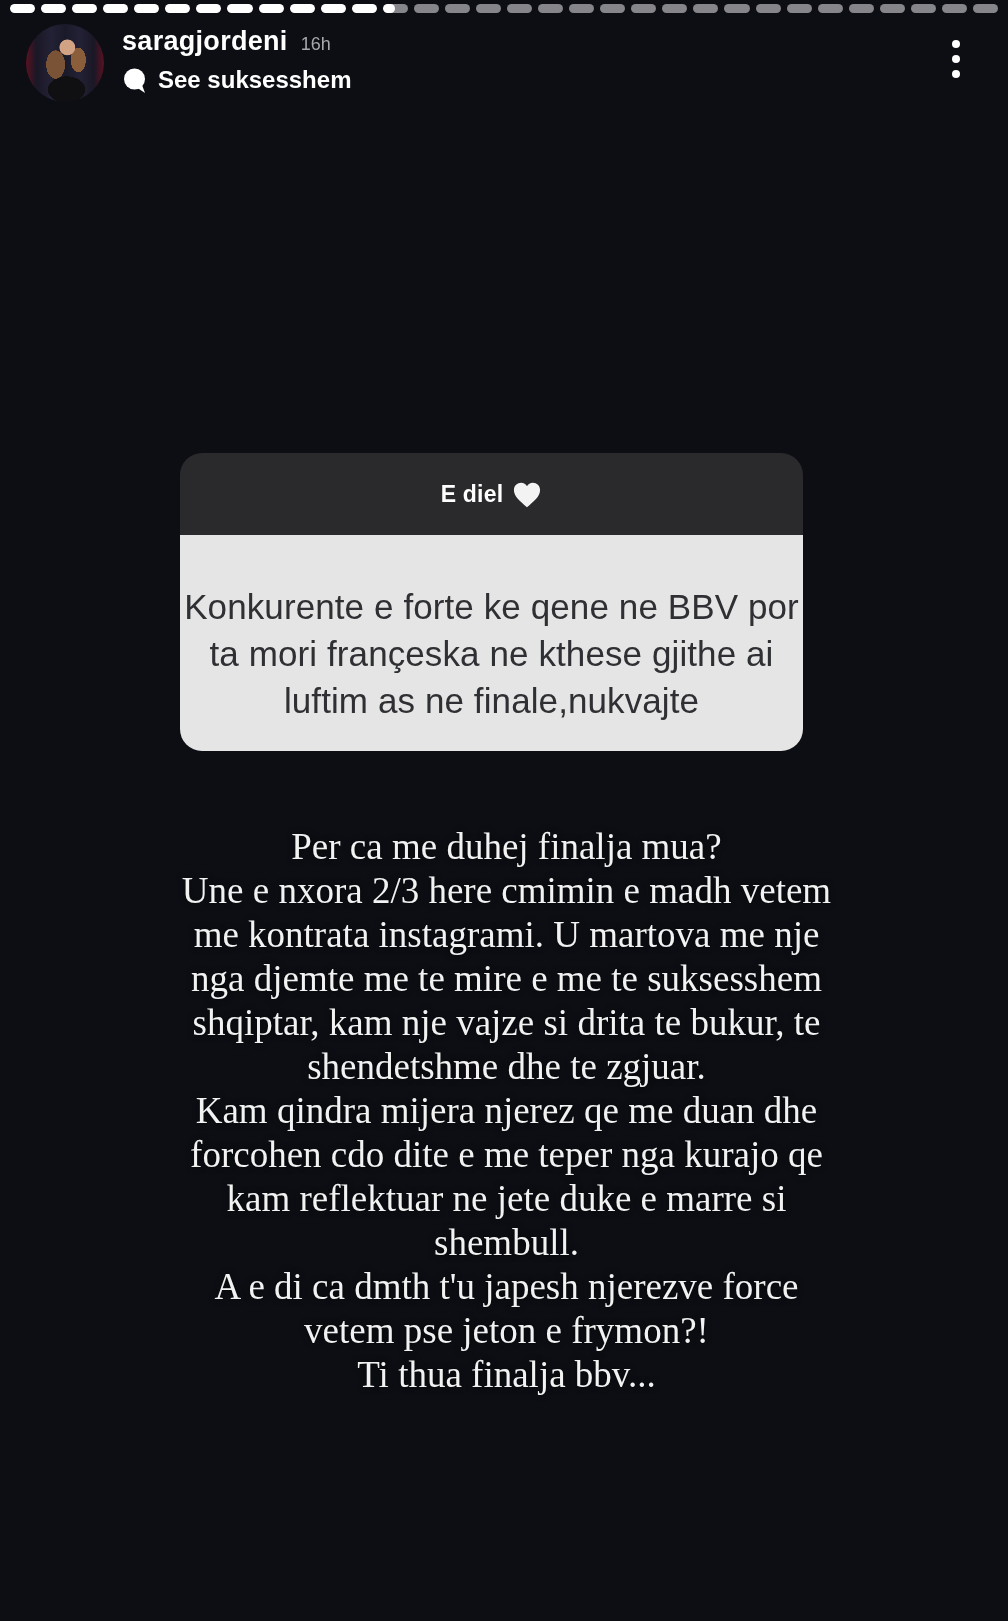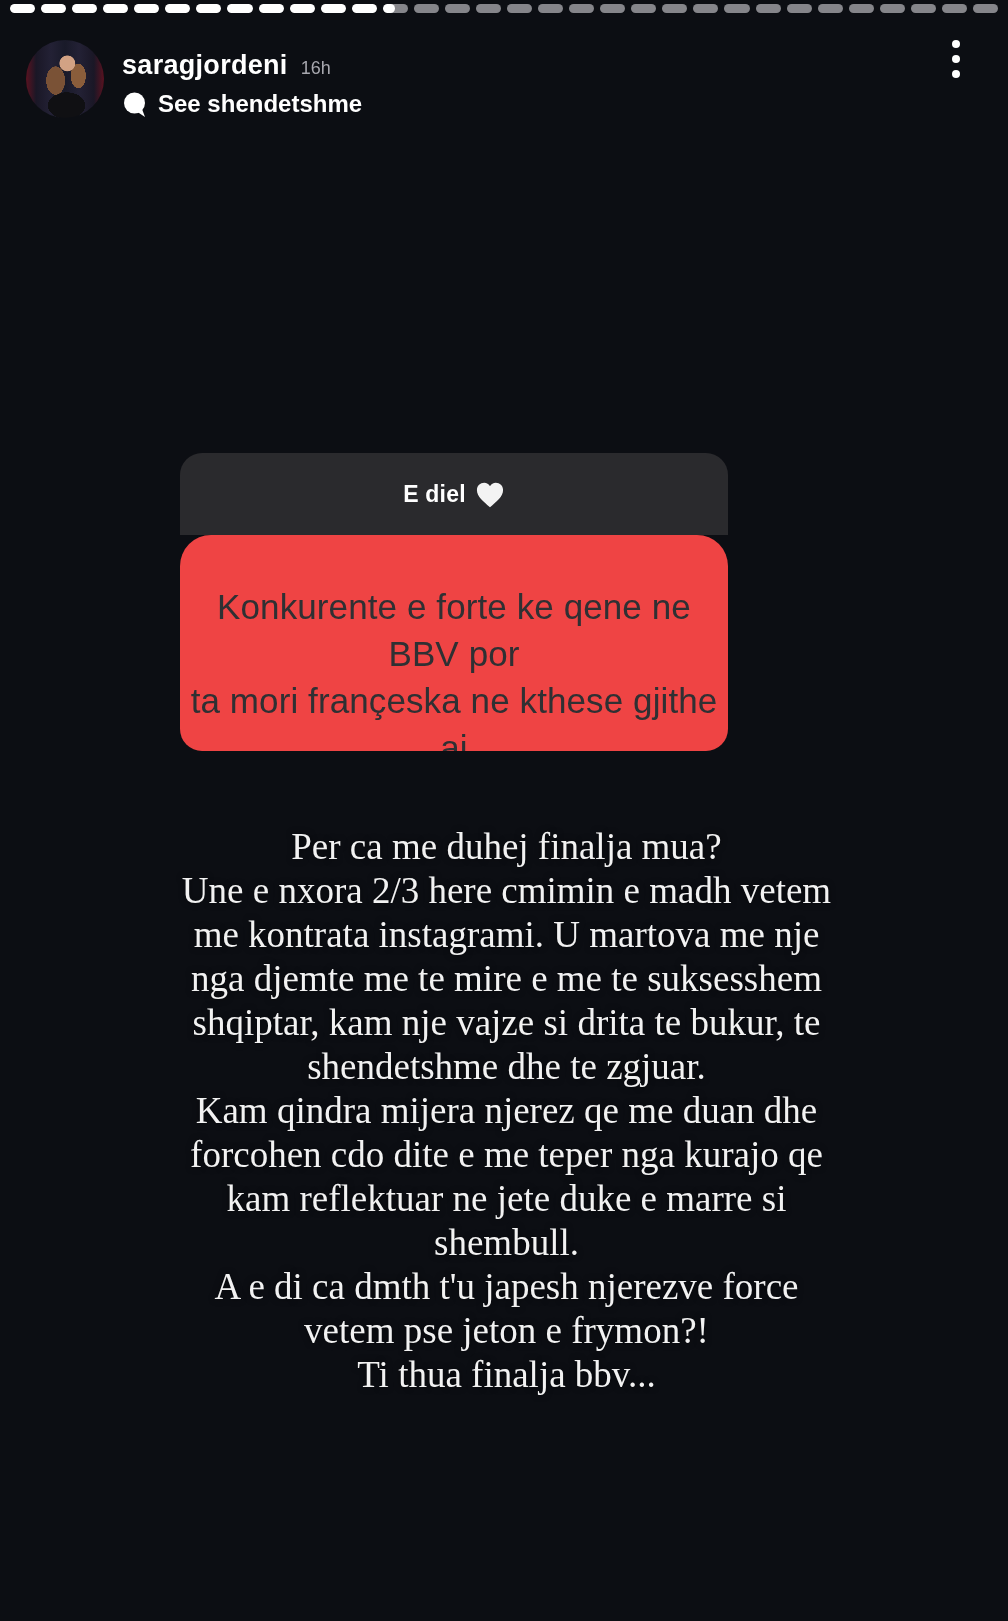--- a/index.html
+++ b/index.html
@@ -12,21 +12,21 @@
 
   
   .progress-bar{
     position:absolute;top:4px;left:10px;right:10px;height:9px;
     display:flex;gap:6px;
   }
   .seg{flex:1;background:#85858a;border-radius:5px;overflow:hidden;height:9px;}
   .seg .fill{height:100%;background:#ffffff;border-radius:5px;}
 
   
-  .story-header{position:absolute;top:40px;left:26px;display:flex;align-items:flex-end;}
+  .story-header{position:absolute;top:24px;left:26px;display:flex;}
   .avatar{
     width:78px;height:78px;border-radius:50%;flex:0 0 auto;
     background:
       radial-gradient(circle at 53% 30%, #d2a284 0 11%, rgba(0,0,0,0) 12%),
       radial-gradient(ellipse 20% 30% at 38% 52%, #7a5236 0 60%, rgba(0,0,0,0) 61%),
       radial-gradient(ellipse 16% 26% at 67% 46%, #8a5d3b 0 60%, rgba(0,0,0,0) 61%),
       radial-gradient(ellipse 34% 24% at 52% 84%, #101013 0 70%, rgba(0,0,0,0) 71%),
       linear-gradient(90deg, #5a1220 0%, #1a1726 13%, #232135 32%, #191a29 50%, #232135 68%, #1a1726 87%, #5a1220 100%);
   }
   .header-text{margin-left:18px;padding-top:2px;}
@@ -36,35 +36,34 @@
   .translation-row{display:flex;align-items:center;gap:10px;margin-top:9px;}
   .see-translation{color:#ffffff;font-weight:700;font-size:24px;}
   .bubble-icon{width:26px;height:27px;display:block;}
 
   
   .menu-btn{position:absolute;top:40px;left:950px;width:12px;display:flex;flex-direction:column;gap:7px;align-items:center;cursor:pointer;}
   .menu-btn .dot{width:8px;height:8px;border-radius:50%;background:#ffffff;}
 
   
   .question-card{
-    position:absolute;left:180px;top:453px;width:548px;height:298px;
+    position:absolute;left:180px;top:453px;width:623px;height:298px;
     border-radius:22px;overflow:hidden;display:flex;flex-direction:column;
   }
   .card-header{
     height:82px;flex:0 0 auto;background:#2a2a2d;
     display:flex;align-items:center;justify-content:center;gap:9px;
     color:#ffffff;font-size:23px;font-weight:700;letter-spacing:.2px;
   }
   .heart-icon{width:30px;height:28px;display:block;margin-top:2px;}
   .card-body{
-    flex:1;background:#ef4444;color:#2f3033;
+    flex:1;background:#e5e5e5;color:#2f3033;
     text-align:center;white-space:pre-line;
     font-size:35px;line-height:47px;font-weight:500;letter-spacing:.1px;
     padding-top:48px;
-    border-radius:31px;
   }
 
   
   .answer-text{
     position:absolute;left:5px;right:0;top:825px;
     text-align:center;white-space:pre-line;
     color:#f2f2f2;
     font-family:"Liberation Serif","DejaVu Serif",serif;
     font-size:37px;line-height:44px;font-weight:400;
     text-shadow:0 0 6px rgba(0,0,0,.55);
@@ -177,21 +176,21 @@
   <div class="header-text">
     <div class="username-row">
       <span class="username">saragjordeni</span>
       <span class="timestamp">16h</span>
     </div>
     <div class="translation-row">
       <svg class="bubble-icon" viewBox="0 0 26 27">
         <circle cx="12.5" cy="12" r="10.5" fill="#ffffff"></circle>
         <path d="M14 20 L23 26 L18.5 14 Z" fill="#ffffff"></path>
       </svg>
-      <span class="see-translation">See shendetshme</span>
+      <span class="see-translation">See suksesshem</span>
     </div>
   </div>
 </div>
 
 <div class="menu-btn">
   <div class="dot"></div>
   <div class="dot"></div>
   <div class="dot"></div>
 </div>
 

